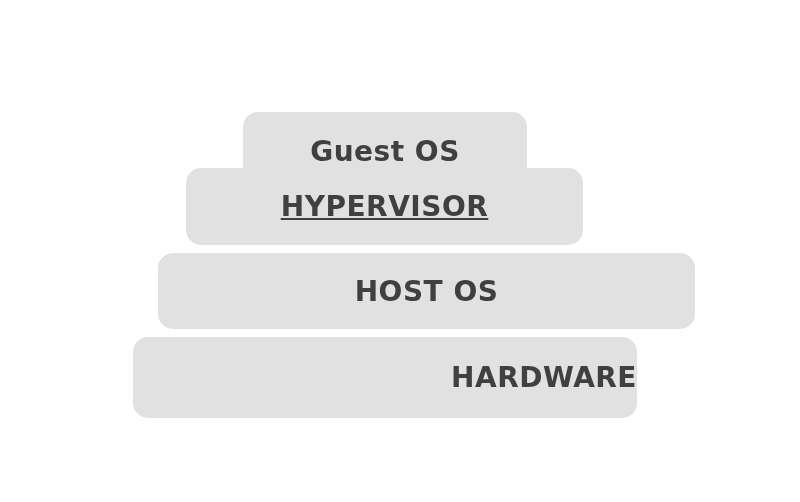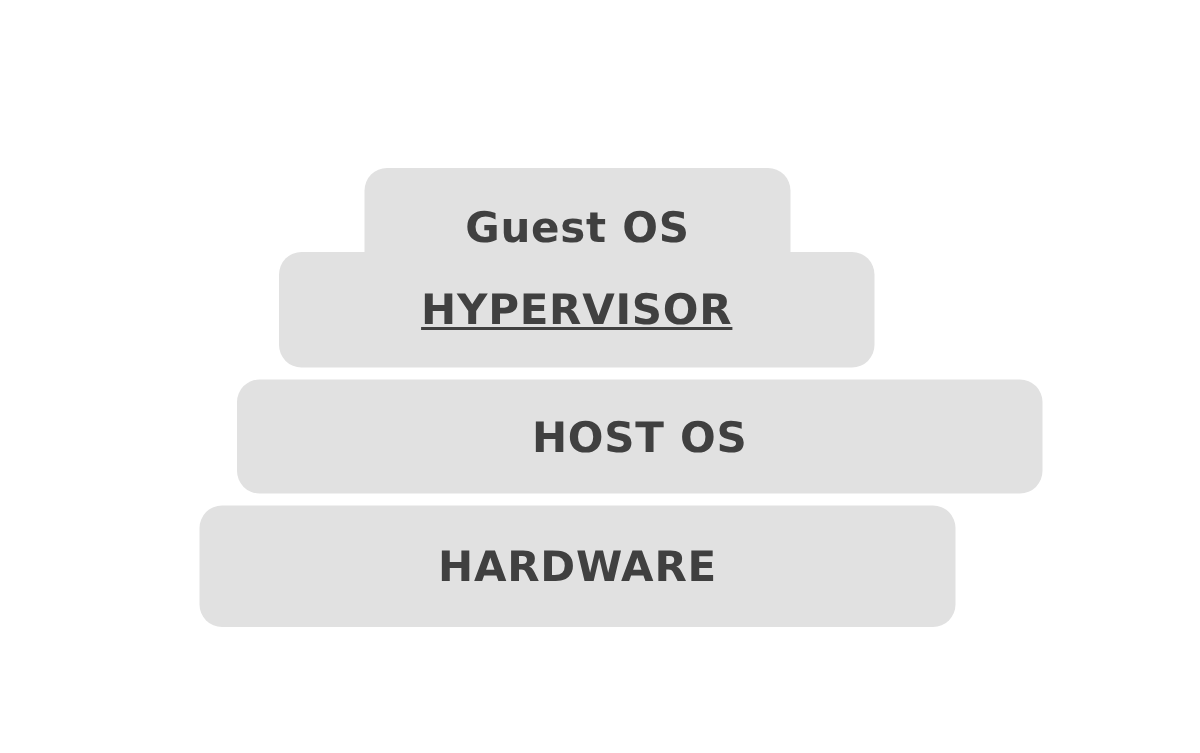--- a/index.html
+++ b/index.html
@@ -28,21 +28,21 @@
     justify-content: center;
     font-size: 28px;
     font-weight: 600;
     color: #404040;
     letter-spacing: 0.5px;
   }
   
   .layer-0 { left: 243px; top: 84px;  width: 284px; height: 79px; margin-top: 28px; }
   .layer-1 { left: 186px; top: 168px; width: 397px; height: 77px; text-decoration: underline; }
   .layer-2 { left: 158px; top: 253px; width: 537px; height: 76px; }
-  .layer-3 { left: 133px; top: 337px; width: 504px; height: 81px; }
+  .layer-3 { left: 133px; top: 337px; width: 504px; height: 81px; justify-content: flex-end; }
 </style>
 </head>
 <body>
 
 <div class="stage">
   <div class="layer layer-0">
     <span>Guest OS</span>
   </div>
   <div class="layer layer-1">
     <span>HYPERVISOR</span>

